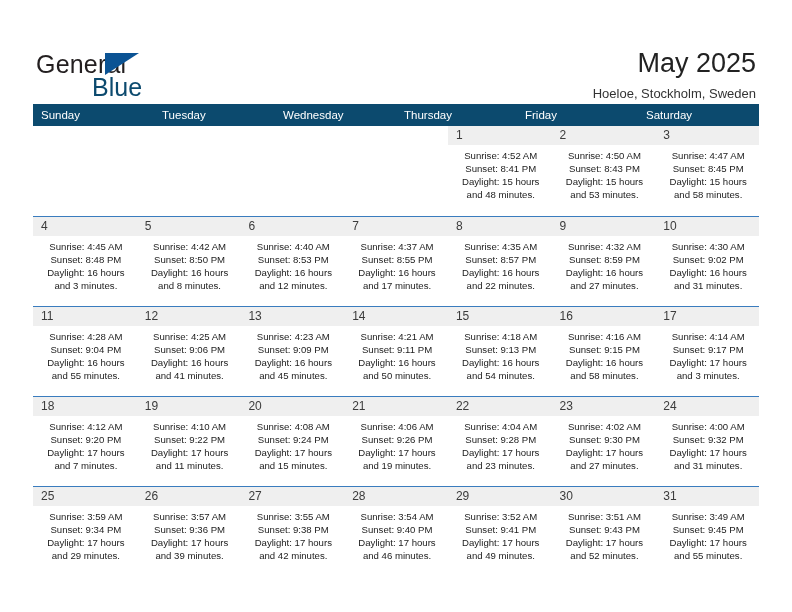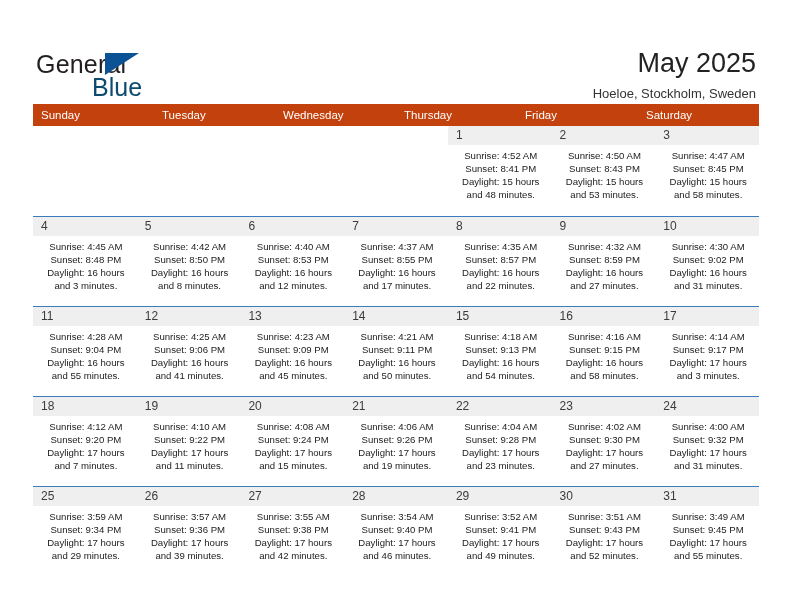--- a/index.html
+++ b/index.html
@@ -86,21 +86,21 @@
 
   
   .calendar {
     position: absolute;
     left: 33px;
     top: 104px;
     width: 726px;
   }
   .dow-row {
     display: flex;
-    background: #c2410c;
+    background: #0c4a6e;
     height: 22px;
   }
   .dow {
     flex: 1 1 0;
     color: #ffffff;
     font-size: 11.5px;
     line-height: 22px;
     padding-left: 8px;
     box-sizing: border-box;
     white-space: nowrap;

